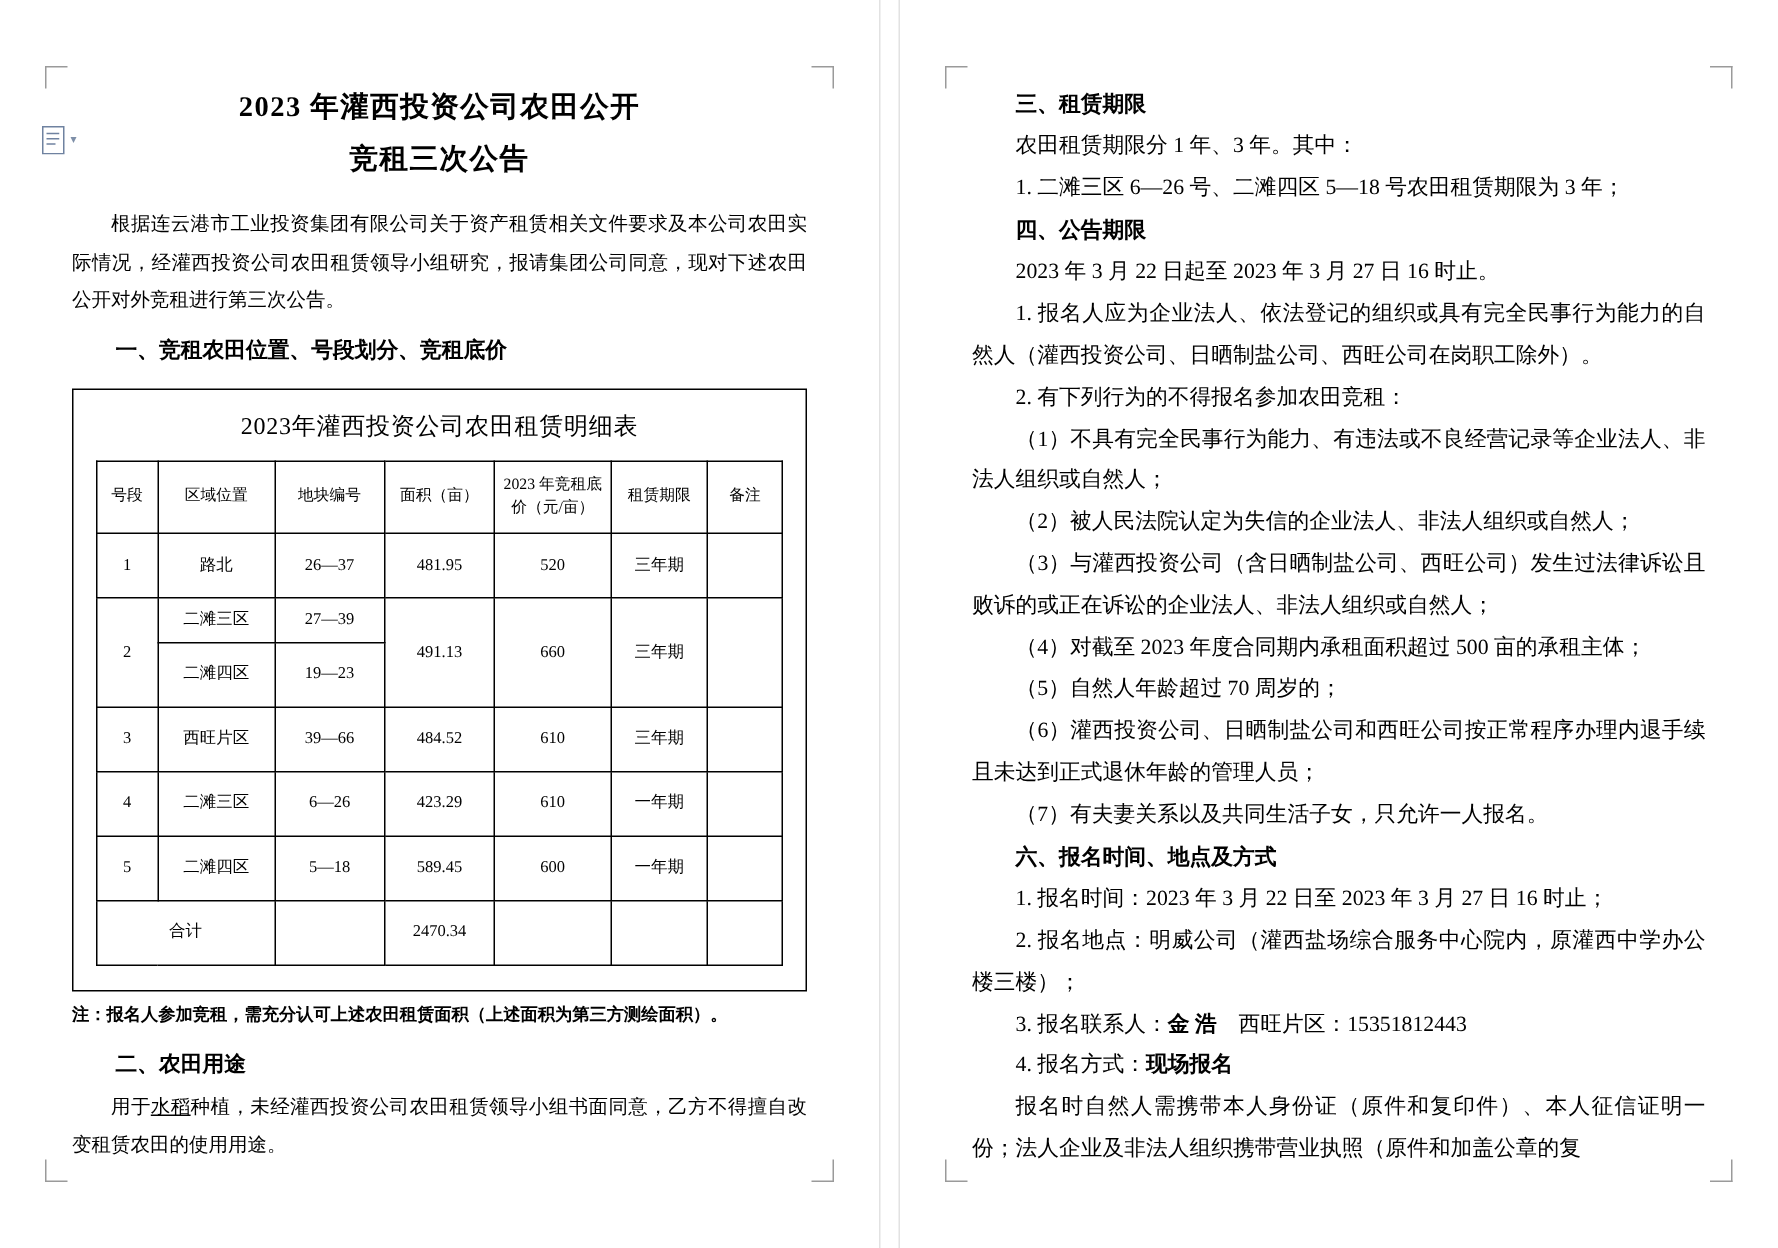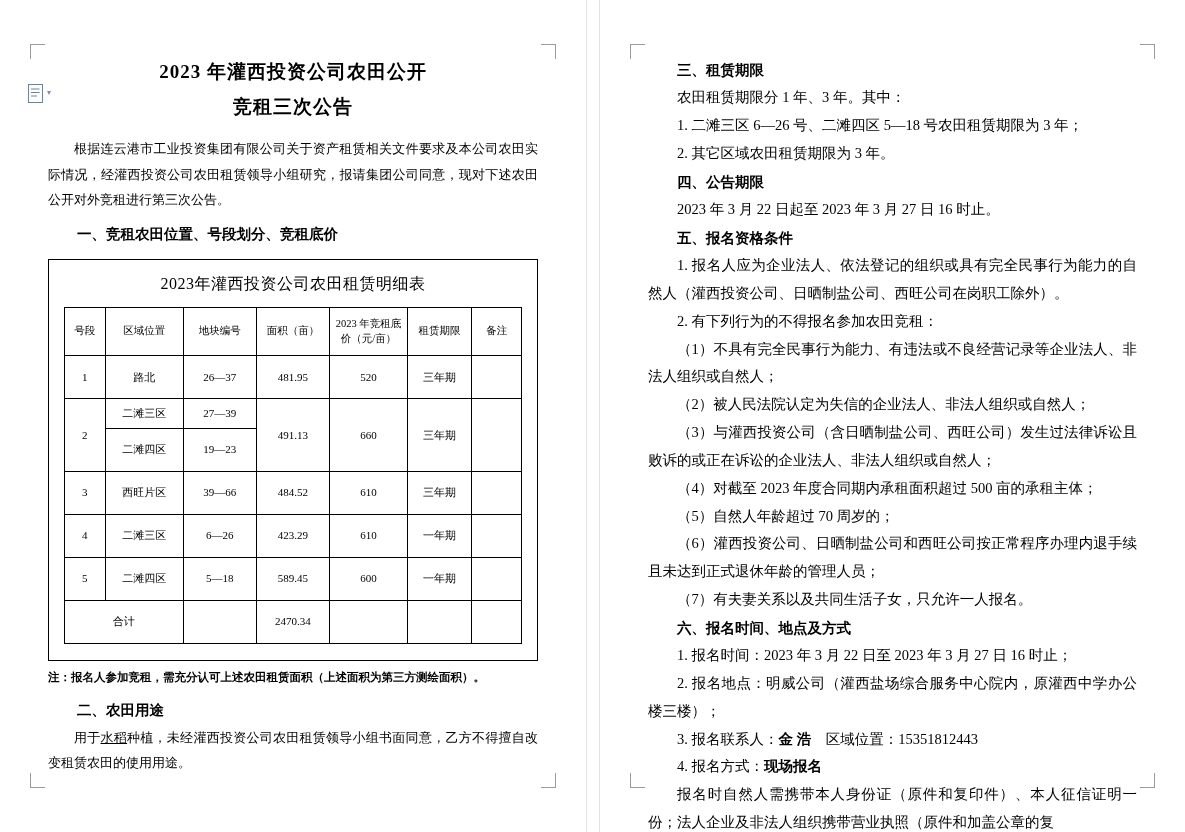--- a/index.html
+++ b/index.html
@@ -288,38 +288,36 @@
     <div class="crop tl" style="left:30px; top:44px;"></div>
     <div class="crop tr" style="right:30px; top:44px;"></div>
     <div class="crop bl" style="left:30px; bottom:44px;"></div>
     <div class="crop br" style="right:30px; bottom:44px;"></div>
 
     <div style="height:18px;"></div>
 
     <p class="heading">三、租赁期限</p>
     <p class="para indent">农田租赁期限分 1 年、3 年。其中：</p>
     <p class="para indent">1. 二滩三区 6—26 号、二滩四区 5—18 号农田租赁期限为 3 年；</p>
-    <p class="para indent">2. 其它区域农田租赁期限为 3 年。</p>
 
     <p class="heading">四、公告期限</p>
     <p class="para indent">2023 年 3 月 22 日起至 2023 年 3 月 27 日 16 时止。</p>
 
-    <p class="heading">五、报名资格条件</p>
     <p class="para indent">1. 报名人应为企业法人、依法登记的组织或具有完全民事行为能力的自然人（灌西投资公司、日晒制盐公司、西旺公司在岗职工除外）。</p>
     <p class="para indent">2. 有下列行为的不得报名参加农田竞租：</p>
     <p class="para indent">（1）不具有完全民事行为能力、有违法或不良经营记录等企业法人、非法人组织或自然人；</p>
     <p class="para indent">（2）被人民法院认定为失信的企业法人、非法人组织或自然人；</p>
     <p class="para indent">（3）与灌西投资公司（含日晒制盐公司、西旺公司）发生过法律诉讼且败诉的或正在诉讼的企业法人、非法人组织或自然人；</p>
     <p class="para indent">（4）对截至 2023 年度合同期内承租面积超过 500 亩的承租主体；</p>
     <p class="para indent">（5）自然人年龄超过 70 周岁的；</p>
     <p class="para indent">（6）灌西投资公司、日晒制盐公司和西旺公司按正常程序办理内退手续且未达到正式退休年龄的管理人员；</p>
     <p class="para indent">（7）有夫妻关系以及共同生活子女，只允许一人报名。</p>
 
     <p class="heading">六、报名时间、地点及方式</p>
     <p class="para indent">1. 报名时间：2023 年 3 月 22 日至 2023 年 3 月 27 日 16 时止；</p>
     <p class="para indent">2. 报名地点：明威公司（灌西盐场综合服务中心院内，原灌西中学办公楼三楼）；</p>
-    <p class="para indent"><span>3. 报名联系人：</span><span class="bold">金  浩</span>&nbsp;&nbsp;&nbsp;&nbsp;<span>区域位置：</span><span>15351812443</span></p>
+    <p class="para indent"><span>3. 报名联系人：</span><span class="bold">金  浩</span>&nbsp;&nbsp;&nbsp;&nbsp;<span>西旺片区：</span><span>15351812443</span></p>
     <p class="para indent"><span>4. 报名方式：</span><span class="bold">现场报名</span></p>
     <p class="para indent">报名时自然人需携带本人身份证（原件和复印件）、本人征信证明一份；法人企业及非法人组织携带营业执照（原件和加盖公章的复</p>
 
   </div>
 
 </div>
 
 </body></html>

